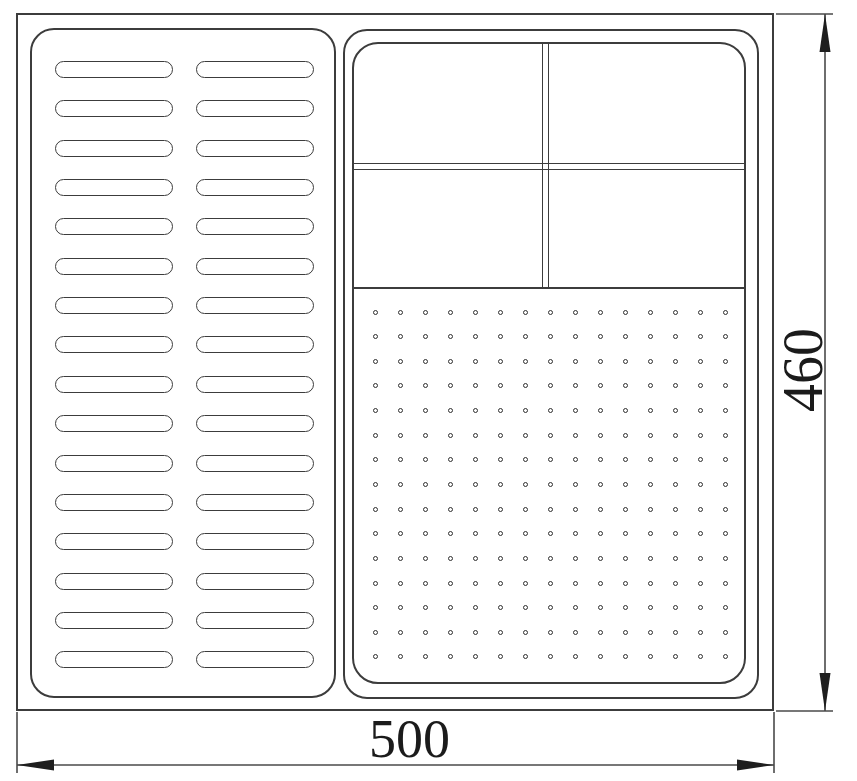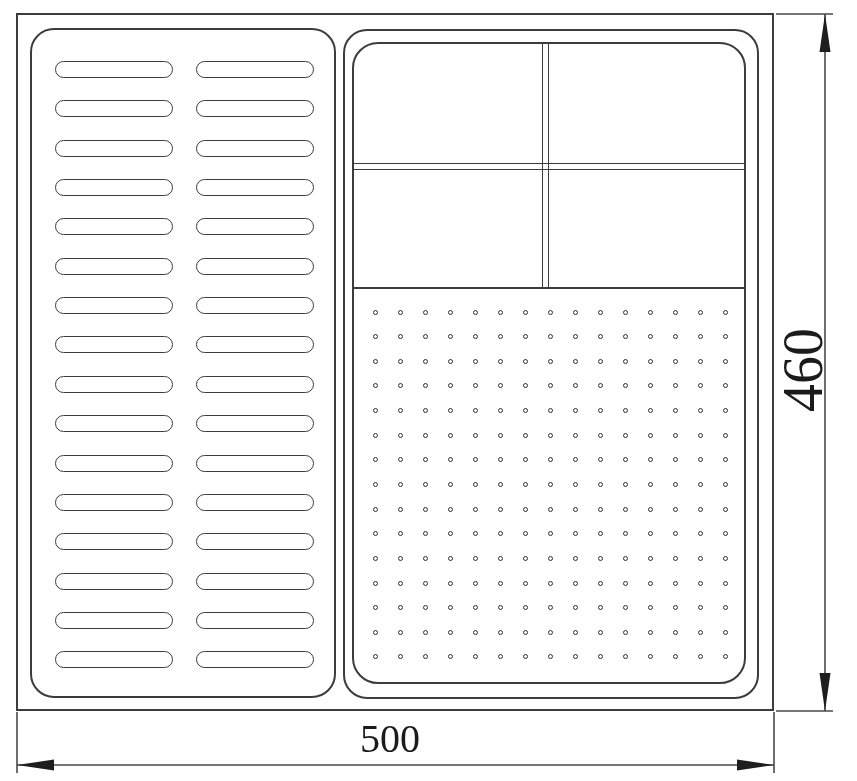--- a/index.html
+++ b/index.html
@@ -18,21 +18,21 @@
   .h-wall{position:absolute;left:353px;top:163px;width:392px;height:7px;
     border-top:1.7px solid #3c3c3c;border-bottom:1.7px solid #3c3c3c;box-sizing:border-box;}
   .v-wall{position:absolute;left:542px;top:44px;width:7px;height:245px;
     border-left:1.7px solid #3c3c3c;border-right:1.7px solid #3c3c3c;box-sizing:border-box;}
   .perf-top-line{position:absolute;left:353px;top:287px;width:392px;height:2px;background:#3c3c3c;}
   .dot{position:absolute;width:5px;height:5px;border:1.4px solid #2f2f2f;
     border-radius:50%;box-sizing:border-box;background:#fff;}
   .layer{position:absolute;left:0;top:0;width:857px;height:781px;pointer-events:none;}
   svg.dims{position:absolute;left:0;top:0;}
   .dim-width-label{position:absolute;left:330px;top:714px;width:120px;height:50px;
-    text-align:center;font-size:40px;line-height:50px;color:#1b1b1b;}
+    text-align:right;font-size:54px;line-height:50px;color:#1b1b1b;}
   .dim-height-label{position:absolute;left:758px;top:342px;width:90px;height:56px;
     text-align:center;font-size:56px;line-height:56px;color:#1b1b1b;
     transform:rotate(-90deg);transform-origin:center center;}
 </style>
 </head>
 <body>
 
 <div class="canvas">
 
   <div class="outer-rect"></div>

